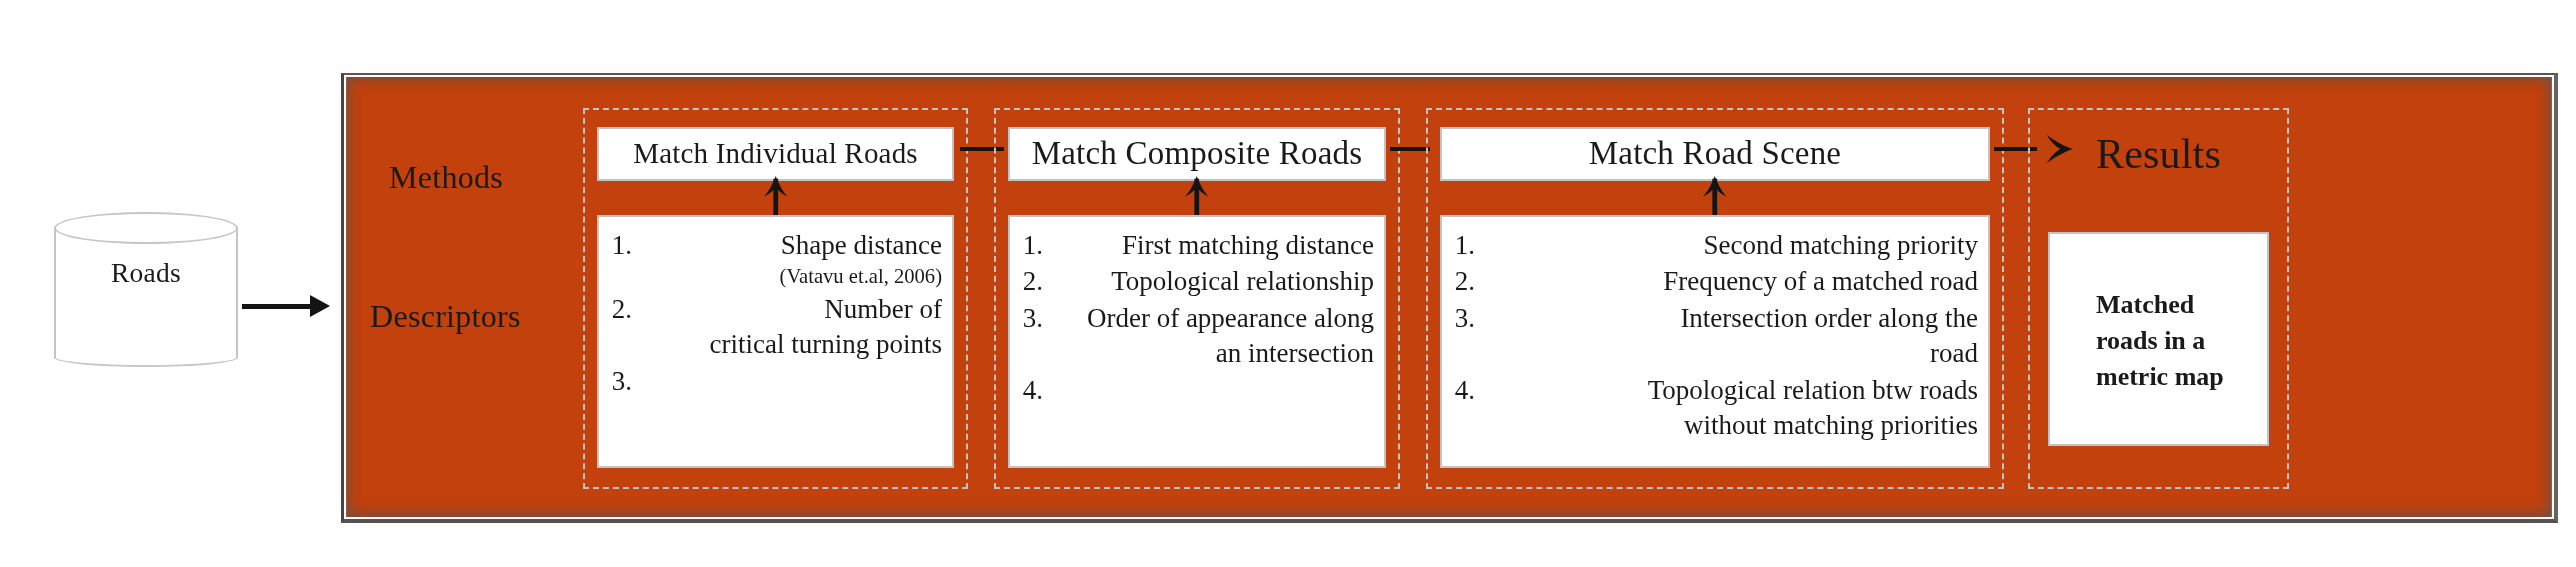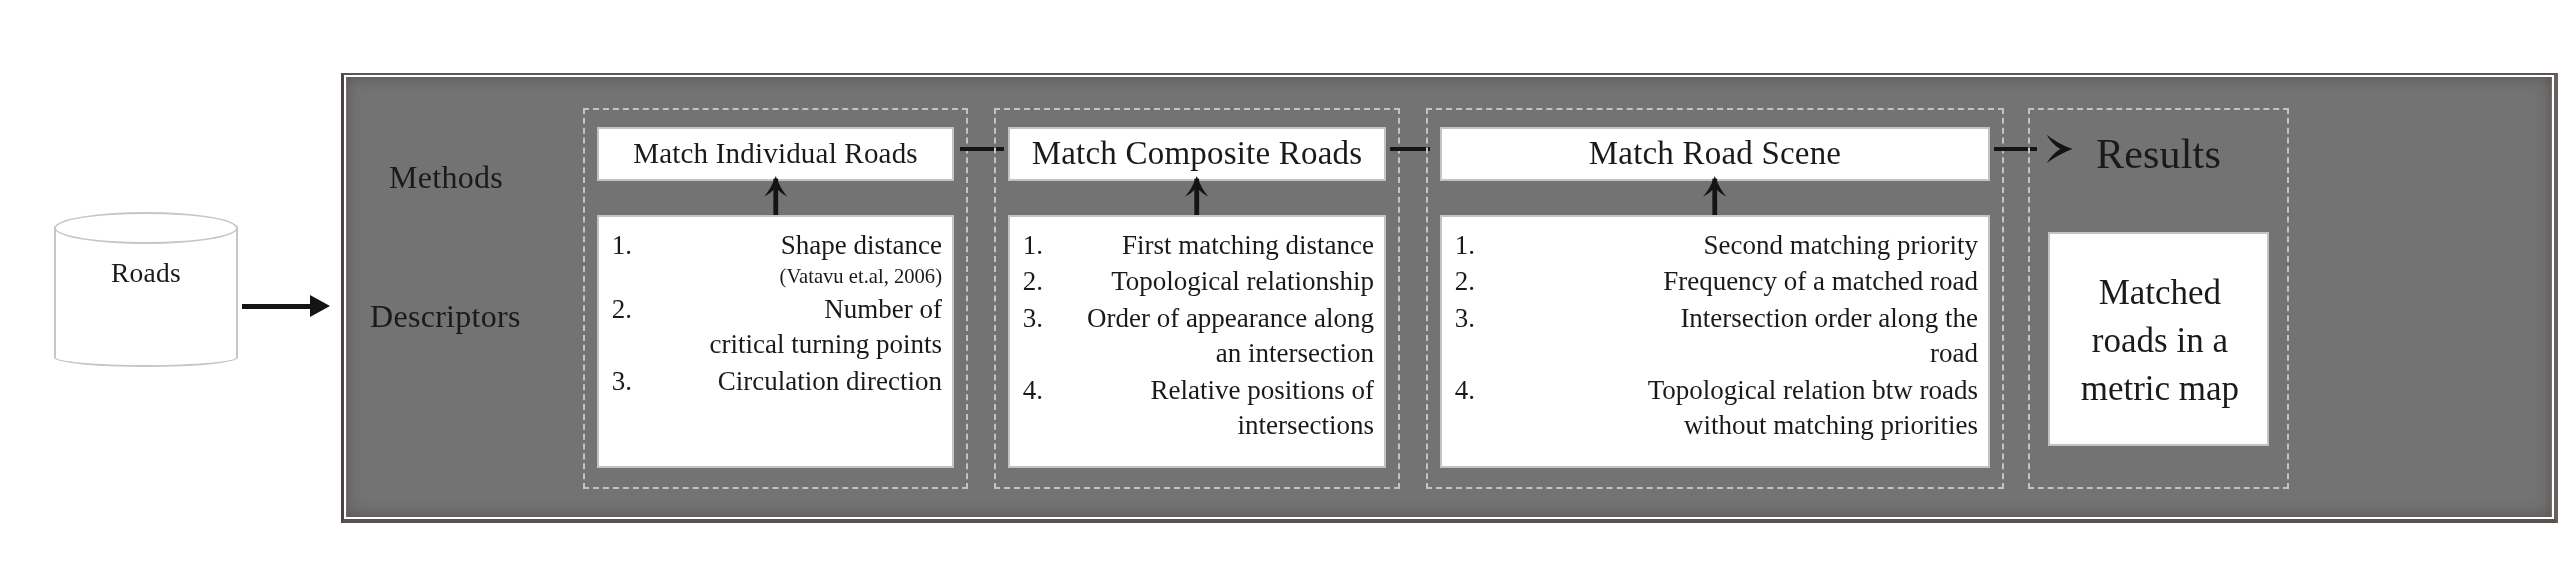--- a/index.html
+++ b/index.html
@@ -83,21 +83,21 @@
     width: 88px;
   }
 
   
   #process-frame {
     position: absolute;
     left: 341px;
     top: 73px;
     width: 2217px;
     height: 450px;
-    background: #737373;
+    background: #c2410c;
     box-sizing: border-box;
     border-left: 3.4px solid #4a4543;
     border-top: 2.8px solid #5a5452;
     border-right: 4.1px solid #6a6260;
     border-bottom: 4.1px solid #58514f;
     box-shadow:
       inset 0 0 0 2.1px #ffffff,
       inset 4.8px 4.8px 12.4px -1.4px rgba(90,84,82,0.85),
       inset -6.2px -6.2px 13.8px -1.4px rgba(90,84,82,0.80);
   }
@@ -195,23 +195,23 @@
     flex: 1 1 auto;
     text-align: right;
   }
   .desc-list li .cite {
     display: block;
     font-size: 20.6px;
     padding-left: 19px;
     line-height: 1.34;
   }
   .result-text {
-    font-size: 35px;
+    font-size: 26px;
     line-height: 1.38;
-    text-align: center;
+    font-weight: bold;
   }
 
   
   .arrow-up {
     position: absolute;
     width: 27.5px;
     height: 43px;
     top: 63px;
   }
 
@@ -269,21 +269,20 @@
               <span>Shape distance</span>
               <span class="cite">(Vatavu et.al, 2006)</span>
             </span>
           </li>
           <li>
             <span class="num">2.</span>
             <span class="txt multiline">Number of<br>critical turning points</span>
           </li>
           <li>
             <span class="num">3.</span>
-            <span class="txt multiline">Circulation direction</span>
           </li>
         </ul>
       </div>
     </div>
 
     <div id="stage-arrow-0" class="stage-arrow">
       <div class="shaft2"></div>
       <svg width="41" height="32" viewBox="0 0 60 46" style="margin-left:-4.1px;flex:0 0 auto;">
         <path d="M58 23 C 42 17, 30 10, 20 2 C 26 12, 32 18, 40 23
                  C 32 28, 26 34, 20 44 C 30 36, 42 29, 58 23 Z" fill="#141414"></path>
@@ -306,21 +305,20 @@
           <li>
             <span class="num">2.</span>
             <span class="txt multiline">Topological relationship</span>
           </li>
           <li>
             <span class="num">3.</span>
             <span class="txt multiline">Order of appearance along<br>an intersection</span>
           </li>
           <li>
             <span class="num">4.</span>
-            <span class="txt multiline">Relative positions of<br>intersections</span>
           </li>
         </ul>
       </div>
     </div>
 
     <div id="stage-arrow-1" class="stage-arrow">
       <div class="shaft2"></div>
       <svg width="41" height="32" viewBox="0 0 60 46" style="margin-left:-4.1px;flex:0 0 auto;">
         <path d="M58 23 C 42 17, 30 10, 20 2 C 26 12, 32 18, 40 23
                  C 32 28, 26 34, 20 44 C 30 36, 42 29, 58 23 Z" fill="#141414"></path>

